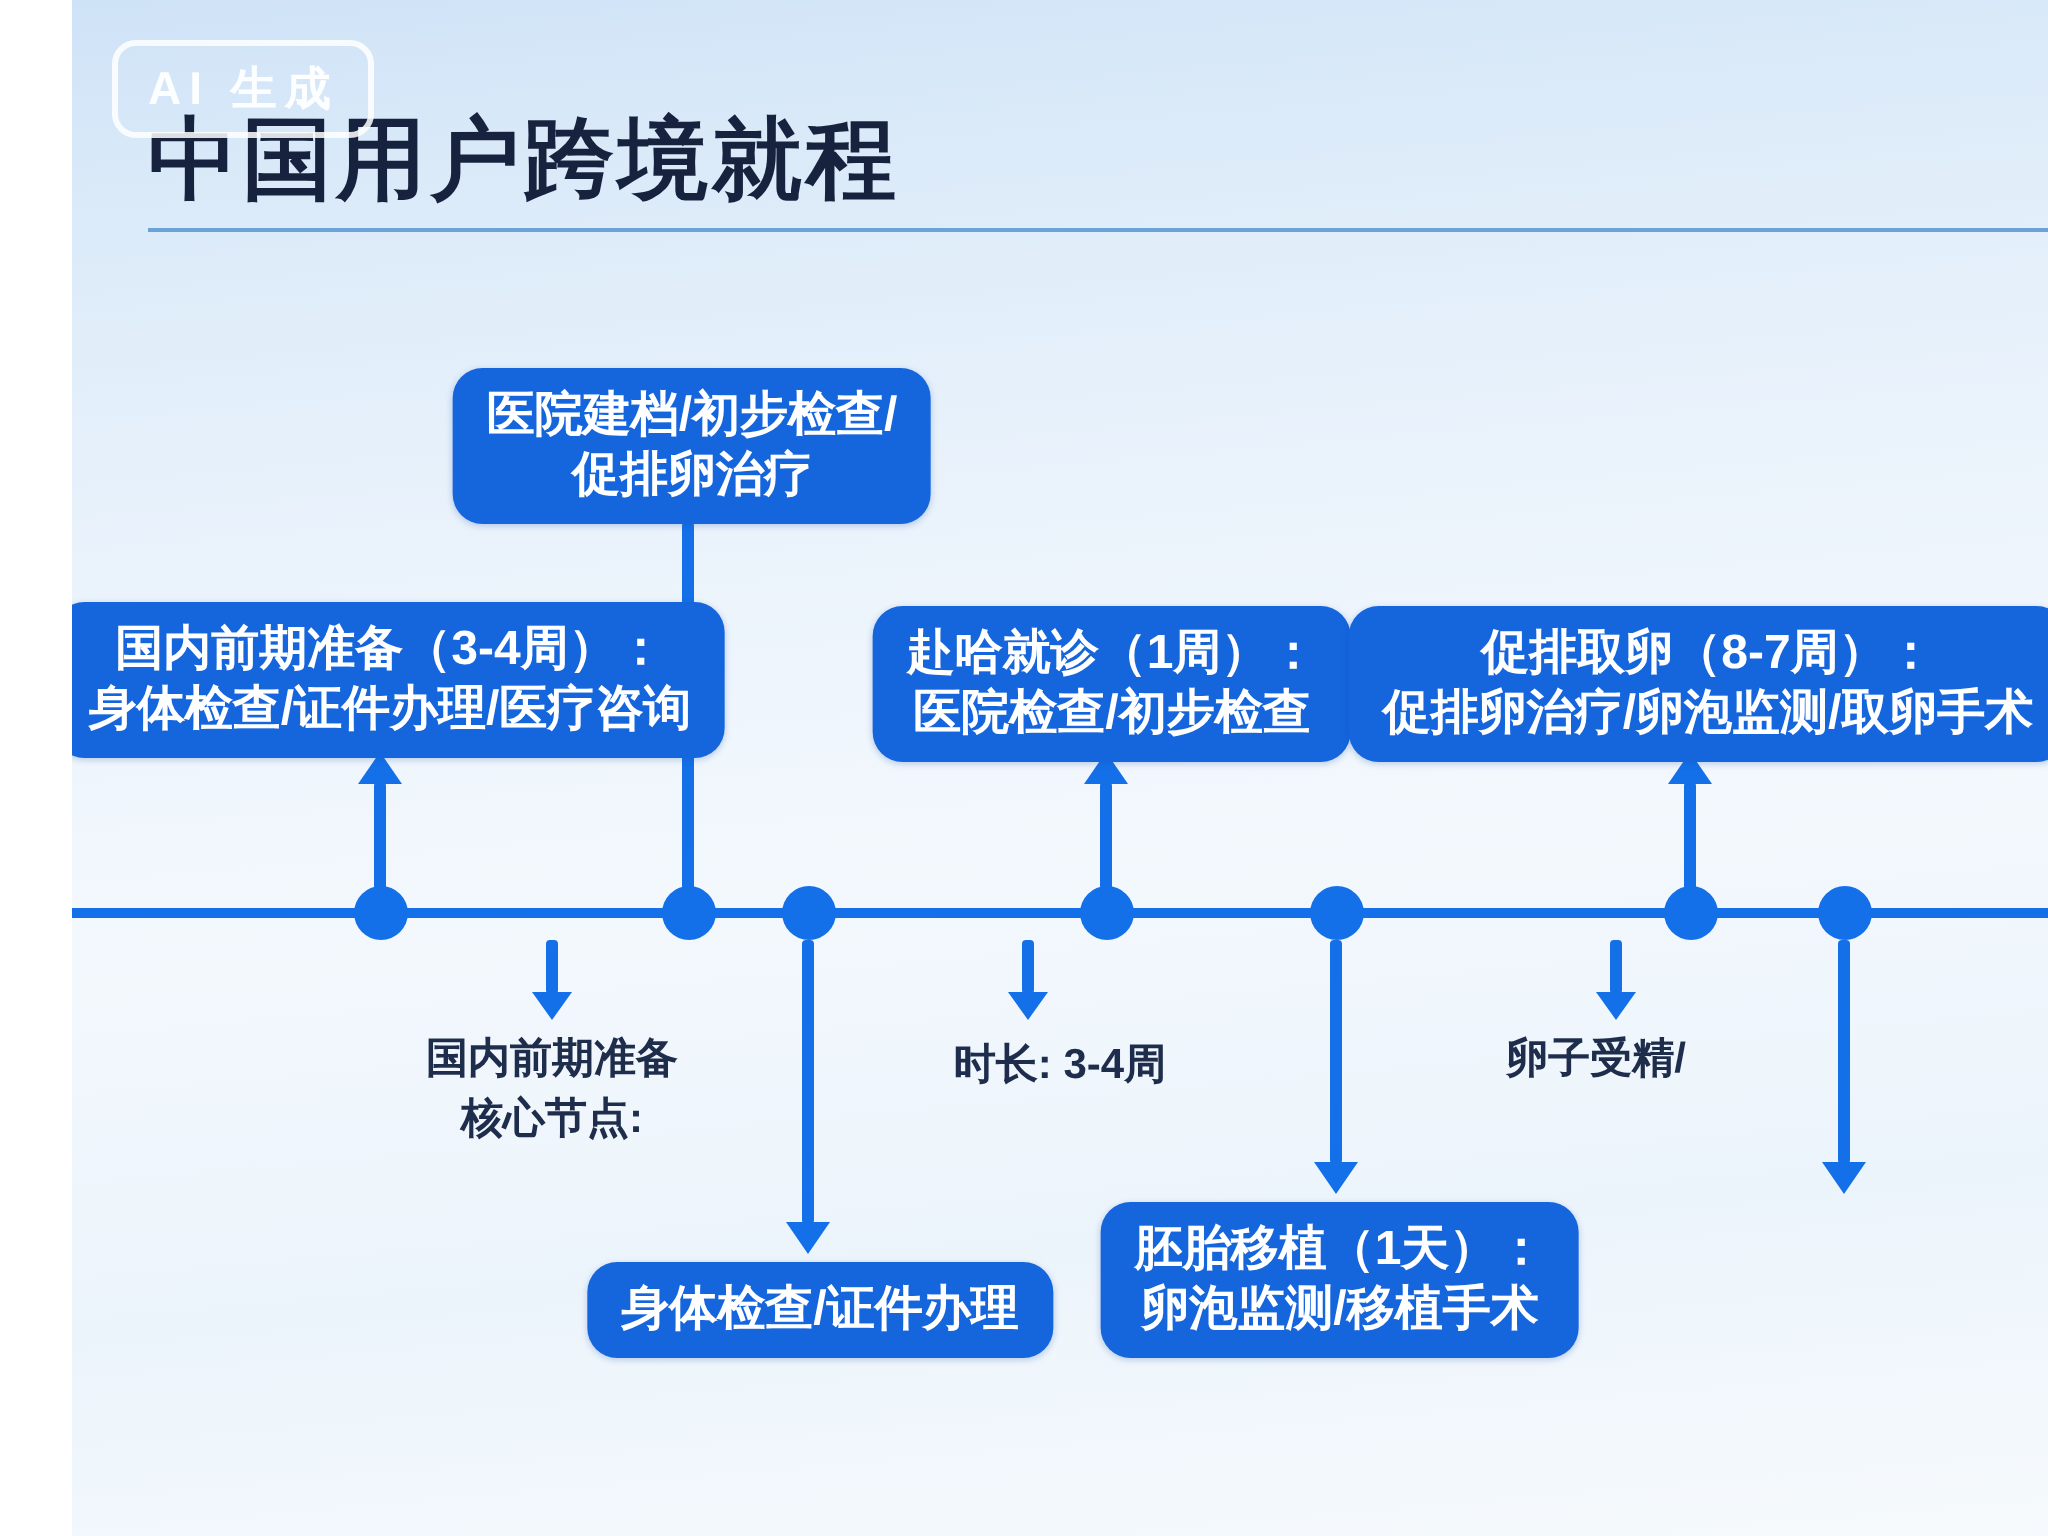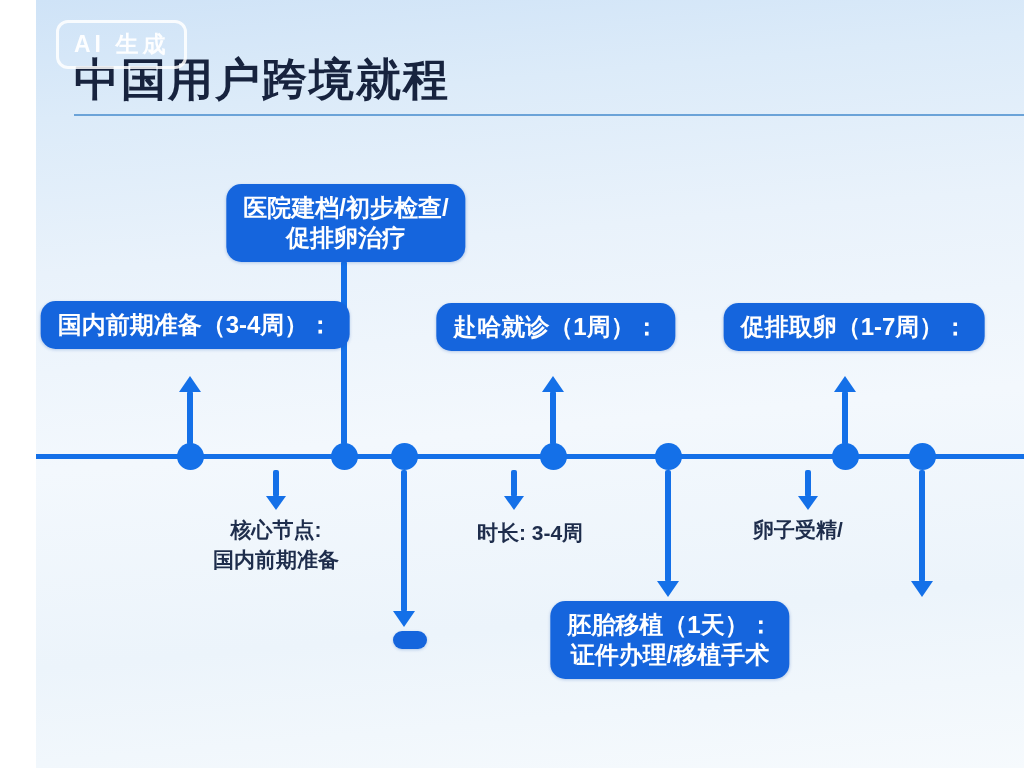--- a/index.html
+++ b/index.html
@@ -176,42 +176,46 @@
   <div class="vline" style="left:886px; top:470px; height:112px"></div>
   <div class="arrow-down" style="left:886px; top:581px"></div>
 
   <div class="bluebox" style="left:310px; top:184px">
     <span>医院建档/初步检查/</span>
     <span>促排卵治疗</span>
   </div>
 
   <div class="bluebox" style="left:159px; top:301px">
     <span>国内前期准备（3-4周）：</span>
+    <span>身体检查/证件办理/医疗咨询</span>
   </div>
 
   <div class="bluebox" style="left:520px; top:303px">
     <span>赴哈就诊（1周）：</span>
+    <span>医院检查/初步检查</span>
   </div>
 
   <div class="bluebox" style="left:818px; top:303px">
-    <span>促排取卵（1-7周）：</span>
+    <span>促排取卵（8-7周）：</span>
+    <span>促排卵治疗/卵泡监测/取卵手术</span>
   </div>
 
   <div class="bluebox" style="left:374px; top:631px">
+    <span>身体检查/证件办理</span>
   </div>
 
   <div class="bluebox" style="left:634px; top:601px">
     <span>胚胎移植（1天）：</span>
-    <span>证件办理/移植手术</span>
+    <span>卵泡监测/移植手术</span>
   </div>
 
 
   <div class="note" style="left:240px; top:515px">
+    <span>国内前期准备</span>
     <span>核心节点:</span>
-    <span>国内前期准备</span>
   </div>
 
   <div class="note" style="left:494px; top:518px">
     <span>时长: 3-4周</span>
   </div>
 
   <div class="note" style="left:762px; top:515px">
     <span>卵子受精/</span>
   </div>
 

